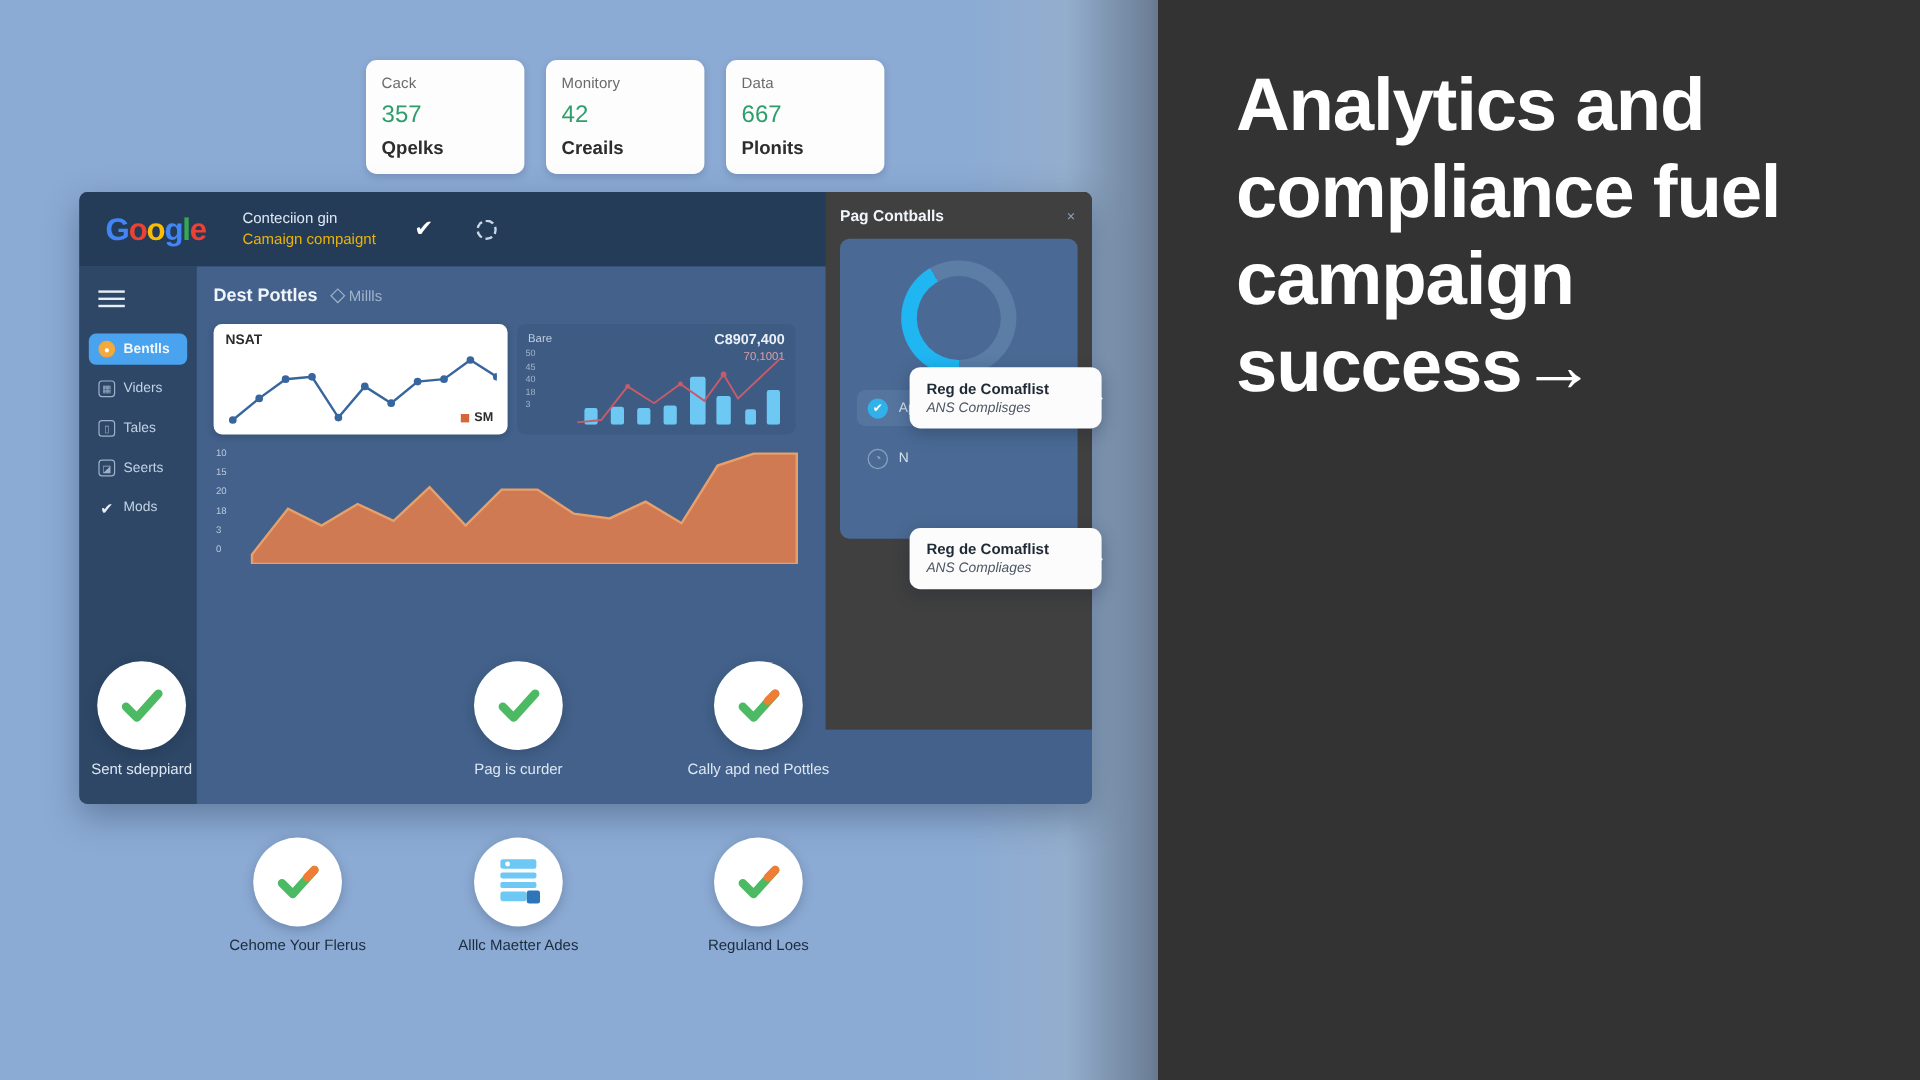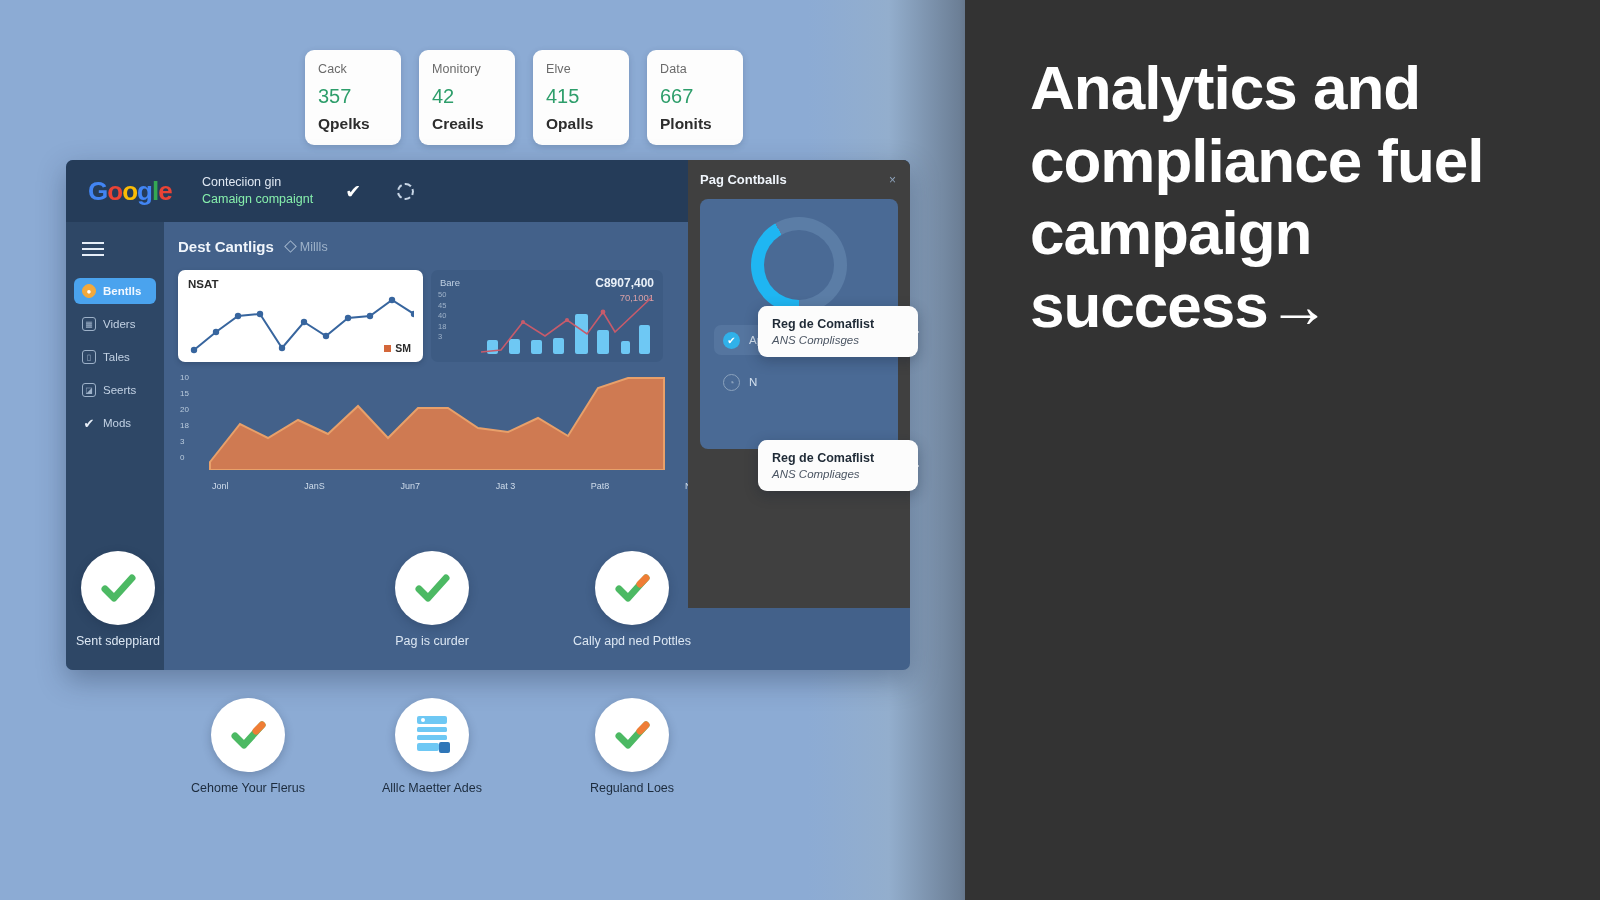--- a/index.html
+++ b/index.html
@@ -21,21 +21,21 @@
   .bg-dark{
     position:absolute; left:965px; top:0; width:635px; height:900px;
     background:#333333;
   }
 
   
   .kpi-row{
     position:absolute; left:305px; top:50px; display:flex; gap:18px;
   }
   .kpi-card{
-    width:96px; height:95px; background:#fdfdfd; border-radius:9px;
+    width:132px; height:95px; background:#fdfdfd; border-radius:9px;
     padding:12px 13px; box-shadow:0 2px 6px rgba(40,60,90,.22);
     display:flex; flex-direction:column; justify-content:space-between;
   }
   .kpi-label{ font-size:12.5px; color:#6a6a6a; letter-spacing:.1px; }
   .kpi-value{ font-size:20px; color:#2e9e6b; font-weight:400; line-height:1; }
   .kpi-unit{ font-size:15.5px; color:#2d2d2d; font-weight:600; }
 
   
   .window{
     position:absolute; left:66px; top:160px; width:844px; height:510px;
@@ -49,21 +49,21 @@
   .glogo{ width:76px; display:flex; align-items:center; font-size:26px;
           font-weight:700; letter-spacing:-1px; margin-left:6px;}
   .glogo span:nth-child(1){color:#4285F4;}
   .glogo span:nth-child(2){color:#EA4335;}
   .glogo span:nth-child(3){color:#FBBC05;}
   .glogo span:nth-child(4){color:#4285F4;}
   .glogo span:nth-child(5){color:#34A853;}
   .glogo span:nth-child(6){color:#EA4335;}
 
   .topbar-title{ margin-left:24px; color:#dfe8f3; font-size:12.5px; line-height:1.35; }
-  .topbar-title .l2{ color:#86efac; }
+  .topbar-title .l2{ color:#eab308; }
   .tb-check{ color:#ffffff; font-size:19px; margin-left:18px; }
   .tb-spin{
     margin-left:22px; width:17px; height:17px; border-radius:50%;
     border:2.5px dashed #c8d6e6;
   }
   .searchbox{
     position:absolute; right:56px; top:16px; width:150px; height:28px;
     background:#3a5679; border-radius:15px; display:flex; align-items:center;
     padding:0 10px; gap:8px;
   }
@@ -223,25 +223,20 @@
       <div class="kpi-label">Cack</div>
       <div class="kpi-value">357</div>
       <div class="kpi-unit">Qpelks</div>
     </div>
     <div class="kpi-card">
       <div class="kpi-label">Monitory</div>
       <div class="kpi-value">42</div>
       <div class="kpi-unit">Creails</div>
     </div>
     <div class="kpi-card">
-      <div class="kpi-label">Elve</div>
-      <div class="kpi-value">415</div>
-      <div class="kpi-unit">Opalls</div>
-    </div>
-    <div class="kpi-card">
       <div class="kpi-label">Data</div>
       <div class="kpi-value">667</div>
       <div class="kpi-unit">Plonits</div>
     </div>
   </div>
 
   <div class="window">
 
     <div class="topbar">
       <div class="glogo">
@@ -291,21 +286,21 @@
           <span>Seerts</span>
         </div>
         <div class="nav-item">
           <span class="nav-ic pencil">✔</span>
           <span>Mods</span>
         </div>
       </div>
 
       <div class="main">
         <div class="main-head">
-          <div class="main-title">Dest Cantligs</div>
+          <div class="main-title">Dest Pottles</div>
           <div class="main-sub">
             <span class="diamond"></span>
             <span>Millls</span>
           </div>
           <div class="chip">
             <span class="chip-sq"></span>
             <span class="chip-tx">Spyrteal</span>
             <span class="chip-share">⤳</span>
           </div>
         </div>
@@ -373,30 +368,20 @@
             <div>10</div>
             <div>15</div>
             <div>20</div>
             <div>18</div>
             <div>3</div>
             <div>0</div>
           </div>
           <svg width="460" height="100" style="position:absolute;left:28px;top:0;">
             <polygon fill="#cf7a52" stroke="#e8a06a" stroke-width="2" points="4,92 34,54 62,68 92,50 122,64 152,36 182,68 212,38 242,38 272,58 302,62 332,48 362,66 392,18 422,8 458,8 458,100 4,100"></polygon>
           </svg>
-          <div class="area-xax">
-            <span>Jonl</span>
-            <span>JanS</span>
-            <span>Jun7</span>
-            <span>Jat 3</span>
-            <span>Pat8</span>
-            <span>NotS</span>
-            <span>Jan 9</span>
-            <span>30t1</span>
-          </div>
         </div>
 
       </div>
 
       <div class="rightcol">
         <div class="rc-title">Pag Contballs</div>
         <div class="rc-x">×</div>
         <div class="rc-box">
           <div class="donut"></div>
           <div class="rc-item hl">

